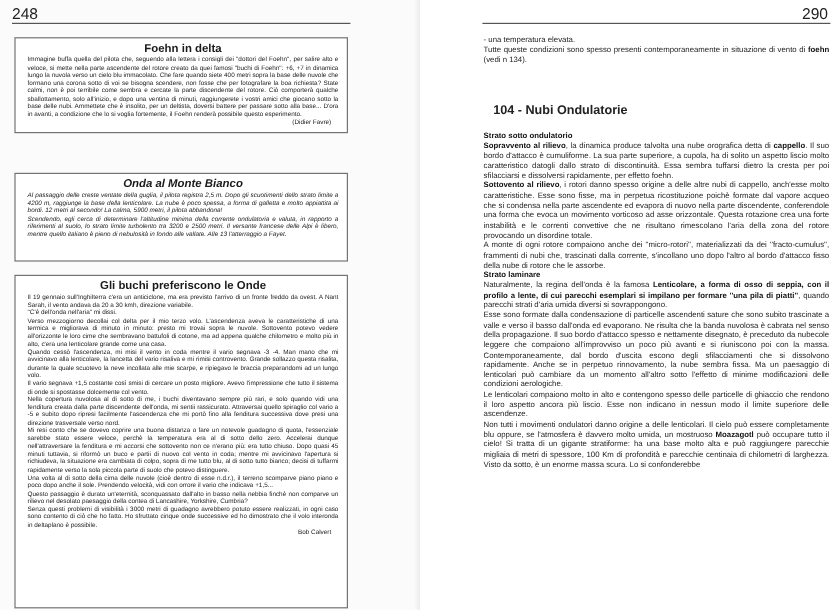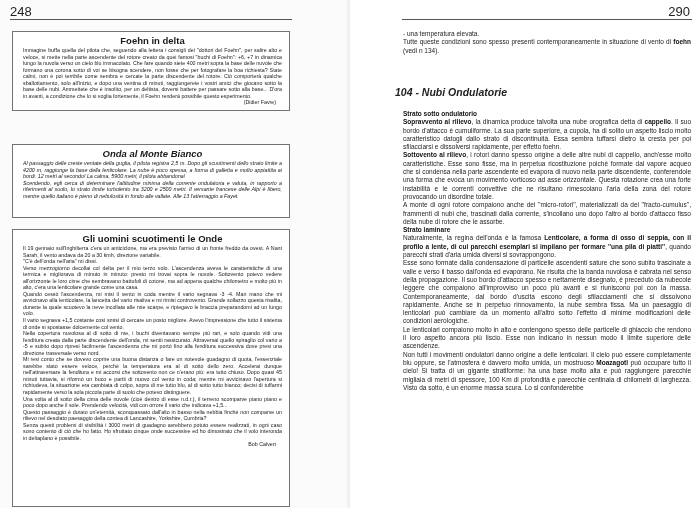--- a/index.html
+++ b/index.html
@@ -24,21 +24,21 @@
   .box .sig { text-align:right; font-size:5.3px; line-height:6.5px; margin-right:6px; }
   #box1 { top:31px; height:80px; }
   #box2 { top:144px; height:74px;font-style:italic; }
   #box3 { top:229px; height:278px; }
 
   .rtext { position:absolute; left:53px; width:288px; font-size:6.5px; line-height:8.3px;
            text-align:justify; color:#222; }
   .rtext p { margin:0; }
   .rtext b { color:#111; }
   .rt1 { top:30px; }
-  .section-title { position:absolute; left:45px; top:86px; font-size:10.5px; font-weight:bold; color:#222;font-style:italic; }
+  .section-title { position:absolute; left:61px; top:86px; font-size:10.5px; font-weight:bold; color:#222; }
   .rt2 { top:110px; }
 </style>
 </head>
 <body>
 
 <div class="page page-left">
   <div class="pnum pnum-l">248</div>
   <div class="rule rule-l"></div>
 
   <div class="box" id="box1">
@@ -47,21 +47,21 @@
     <div class="sig">(Didier Favre)</div>
   </div>
 
   <div class="box" id="box2">
     <h3>Onda al Monte Bianco</h3>
     <p>Al passaggio delle creste ventate della guglia, il pilota registra 2,5 m. Dopo gli scuotimenti dello strato limite a 4200 m, raggiunge la base della lenticolare. La nube è poco spessa, a forma di galletta e molto appiattita ai bordi. 12 metri al secondo! La calma, 5900 metri, il pilota abbandona!</p>
     <p>Scendendo, egli cerca di determinare l'altitudine minima della corrente ondulatoria e valuta, in rapporto a riferimenti al suolo, lo strato limite turbolento tra 3200 e 2500 metri. Il versante francese delle Alpi è libero, mentre quello italiano è pieno di nebulosità in fondo alle vallate. Alle 13 l'atterraggio a Fayet.</p>
   </div>
 
   <div class="box" id="box3">
-    <h3>Gli uomini scuotimenti le Onde</h3>
+    <h3>Gli buchi preferiscono le Onde</h3>
     <p>Il 19 gennaio sull'Inghilterra c'era un anticiclone, ma era previsto l'arrivo di un fronte freddo da ovest. A Nant Sarah, il vento andava da 20 a 30 kmh, direzione variabile.</p>
     <p>"C'è dell'onda nell'aria" mi dissi.</p>
     <p>Verso mezzogiorno decollai col delta per il mio terzo volo. L'ascendenza aveva le caratteristiche di una termica e migliorava di minuto in minuto: presto mi trovai sopra le nuvole. Sottovento potevo vedere all'orizzonte le loro cime che sembravano battufoli di cotone, ma ad appena qualche chilometro e molto più in alto, c'era una lenticolare grande come una casa.</p>
     <p>Quando cessò l'ascendenza, mi misi il vento in coda mentre il vario segnava -3 -4. Man mano che mi avvicinavo alla lenticolare, la lancetta del vario risaliva e mi rimisi controvento. Grande sollazzo questa risalita, durante la quale scuotevo la neve incollata alle mie scarpe, e ripiegavo le braccia preparandomi ad un lungo volo.</p>
     <p>Il vario segnava +1,5 costante così smisi di cercare un posto migliore. Avevo l'impressione che tutto il sistema di onde si spostasse dolcemente col vento.</p>
     <p>Nella copertura nuvolosa al di sotto di me, i buchi diventavano sempre più rari, e solo quando vidi una fenditura creata dalla parte discendente dell'onda, mi sentii rassicurato. Attraversai quello spiraglio col vario a -5 e subito dopo ripresi facilmente l'ascendenza che mi portò fino alla fenditura successiva dove presi una direzione trasversale verso nord.</p>
     <p>Mi resi conto che se dovevo coprire una buona distanza o fare un notevole guadagno di quota, l'essenziale sarebbe stato essere veloce, perchè la temperatura era al di sotto dello zero. Accelerai dunque nell'attraversare la fenditura e mi accorsi che sottovento non ce n'erano più: era tutto chiuso. Dopo quasi 45 minuti tuttavia, si riformò un buco e partii di nuovo col vento in coda; mentre mi avvicinavo l'apertura si richiudeva, la situazione era cambiata di colpo, sopra di me tutto blu, al di sotto tutto bianco; decisi di tuffarmi rapidamente verso la sola piccola parte di suolo che potevo distinguere.</p>
     <p>Una volta al di sotto della cima delle nuvole (cioè dentro di esse n.d.r.), il terreno scomparve piano piano e poco dopo anche il sole. Prendendo velocità, vidi con orrore il vario che indicava +1,5...</p>
     <p>Questo passaggio è durato un'eternità, sconquassato dall'alto in basso nella nebbia finchè non comparve un rilievo nel desolato paesaggio della contea di Lancashire, Yorkshire, Cumbria?</p>
     <p>Senza questi problemi di visibilità i 3000 metri di guadagno avrebbero potuto essere realizzati, in ogni caso sono contento di ciò che ho fatto. Ho sfruttato cinque onde successive ed ho dimostrato che il volo interonda in deltaplano è possibile.</p>

